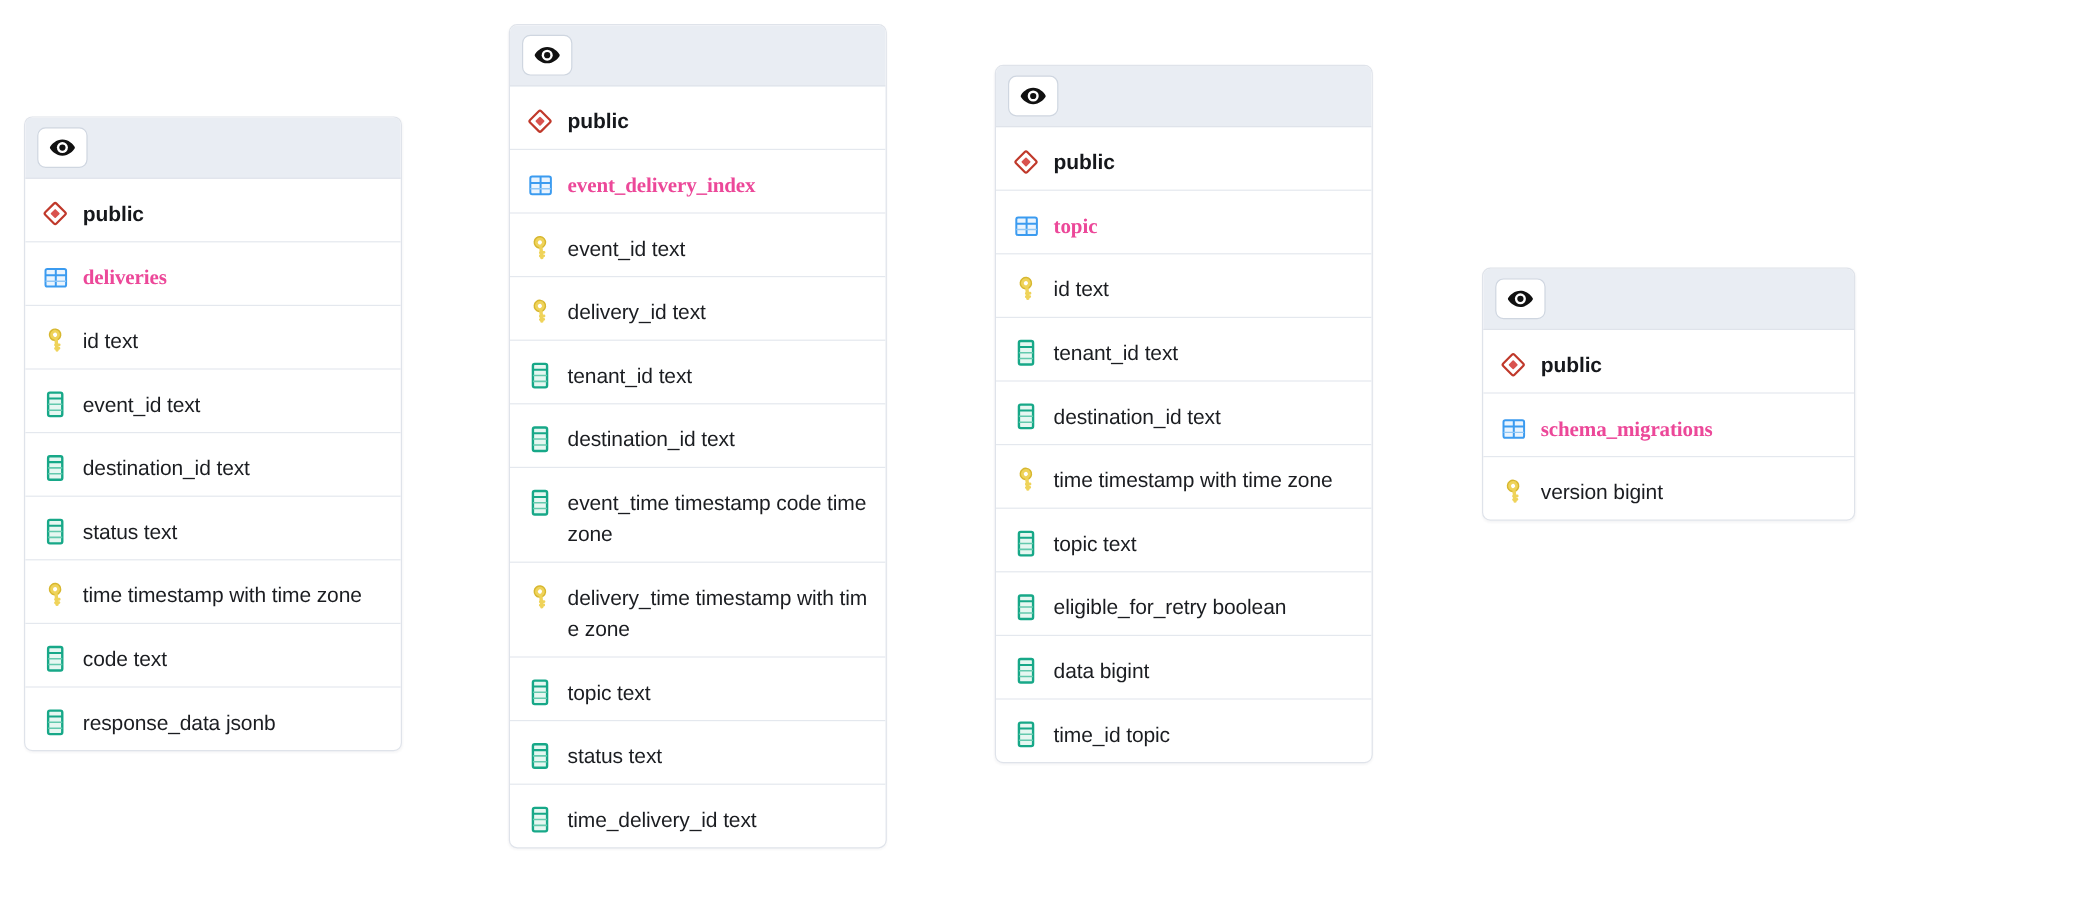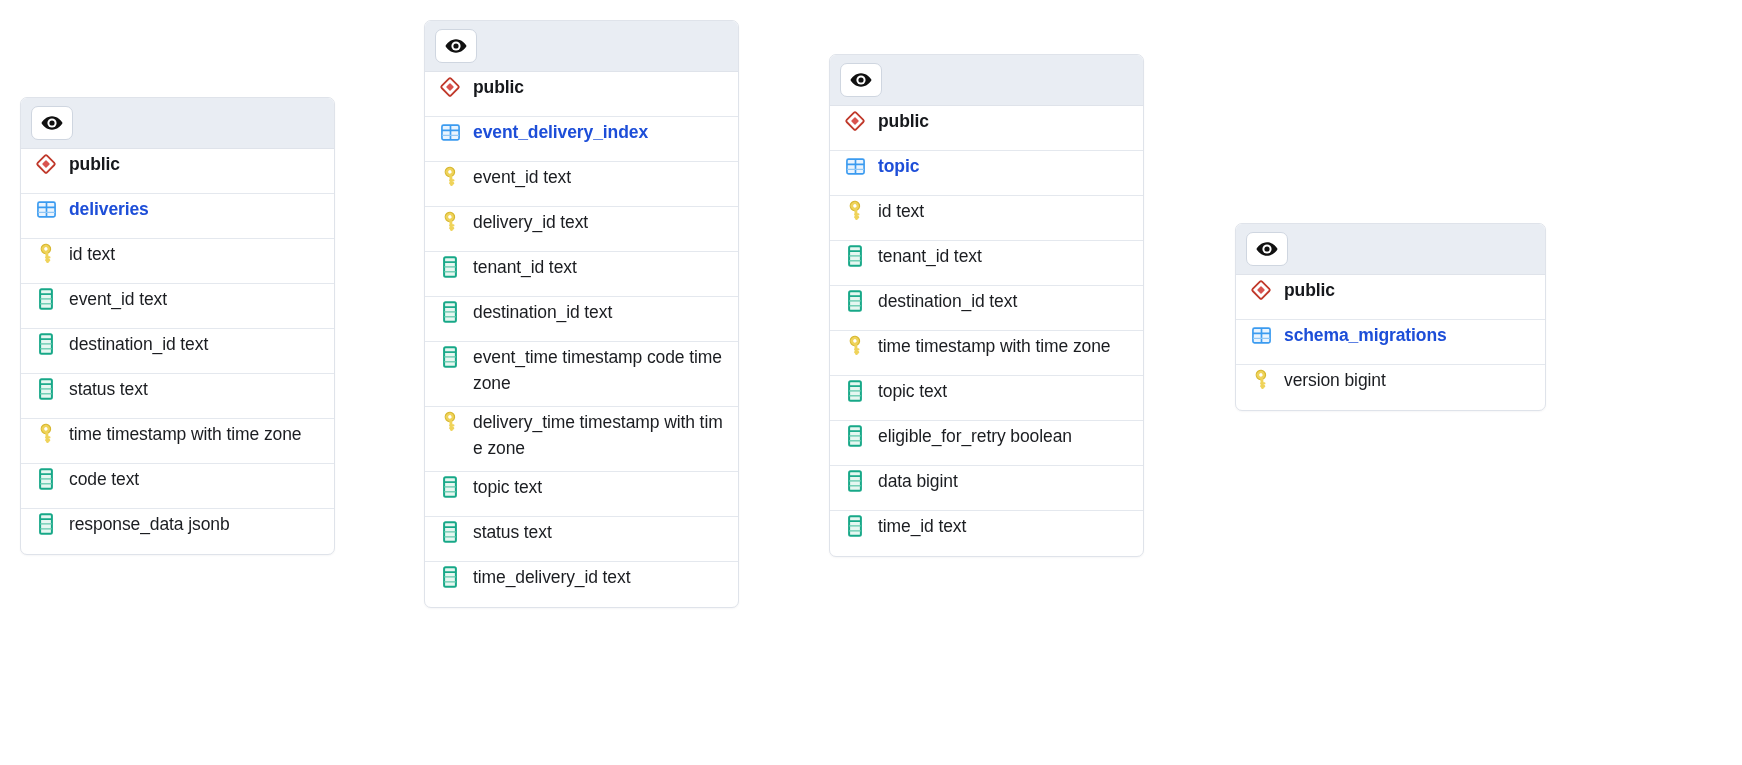--- a/index.html
+++ b/index.html
@@ -38,41 +38,41 @@
     border-radius:7px;
     display:flex;align-items:center;justify-content:center;
     cursor:pointer;
     box-sizing:border-box;
   }
 
   .row{
     display:flex;
     align-items:flex-start;
     border-bottom:1px solid #e4e8ee;
-    padding:2px 12px 10px 14px;
+    padding:16px 12px 10px 14px;
     box-sizing:border-box;
     min-height:45px;
   }
   .row:last-child{border-bottom:none;}
   .row .ico{
     flex:0 0 auto;
     width:22px;height:24px;
     display:flex;align-items:center;justify-content:center;
     margin-right:12px;
     margin-top:1px;
   }
   .row .txt{
     font-size:17.5px;
     line-height:26px;
     color:#1b1d21;
     word-break:break-all;
     overflow-wrap:anywhere;
     letter-spacing:-0.1px;
   }
-  .row.strong .txt{font-weight:700;color:#1d4ed8;}
+  .row.strong .txt{font-weight:700;color:#ec4899;font-family:Liberation Serif, serif;}
   .row.schema .txt{font-weight:700;color:#16181c;}
 
   svg{display:block;}
 </style>
 </head>
 <body>
 
 <div id="canvas">
     <div class="card" style="left: 20px; top: 97px; width: 315px;">
       <div class="card-header">
@@ -455,21 +455,21 @@
       </div>
       <div class="row">
         <span class="ico">
           <svg width="16" height="24" viewBox="0 0 16 24" aria-hidden="true">
             <rect x="2.1" y="2.2" width="11.8" height="19.6" rx="1.5" fill="#e6f7f1" stroke="#17a888" stroke-width="2"></rect>
             <line x1="2.1" y1="7.1" x2="13.9" y2="7.1" stroke="#17a888" stroke-width="1.7"></line>
             <line x1="2.1" y1="11.9" x2="13.9" y2="11.9" stroke="#63c9ad" stroke-width="1.3"></line>
             <line x1="2.1" y1="16.8" x2="13.9" y2="16.8" stroke="#63c9ad" stroke-width="1.3"></line>
           </svg>
         </span>
-        <span class="txt">time_id text</span>
+        <span class="txt">time_id topic</span>
       </div>
     </div>
     <div class="card" style="left: 1235px; top: 223px; width: 311px;">
       <div class="card-header">
         <div class="eye-btn">
           <span>
             <svg width="24" height="24" viewBox="0 0 24 24" aria-hidden="true">
               <path d="M12 5.2C6.9 5.2 3.1 9.1 1.8 11.3c-.3.5-.3 1 0 1.5C3.1 14.9 6.9 18.8 12 18.8s8.9-3.9 10.2-6c.3-.5.3-1 0-1.5C20.9 9.1 17.1 5.2 12 5.2z" fill="#111111"></path>
               <circle cx="12" cy="12" r="4.6" fill="#ffffff"></circle>
               <circle cx="12" cy="12" r="2.6" fill="#111111"></circle>

